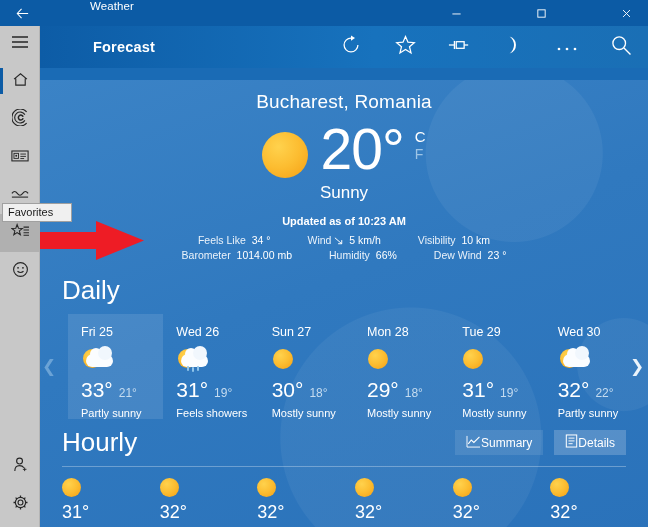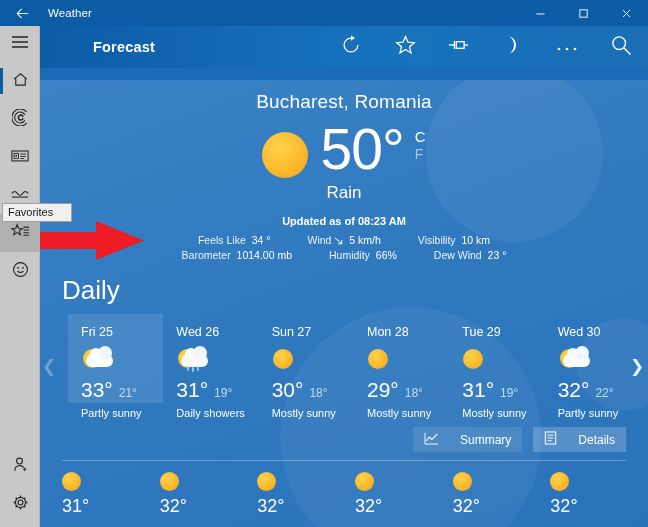--- a/index.html
+++ b/index.html
@@ -8,21 +8,21 @@
     overflow: hidden;
     font-family: "Liberation Sans", sans-serif;
     background: #1a6bb5;
   }
 
   
   .titlebar {
     position: absolute; top: 0; left: 0;
     width: 648px; height: 26px;
     background: #0c5ba5;
-    display: flex; align-items: center;
+    display: flex;  gap: 42px;
   }
   .tb-back {
     width: 44px; height: 26px;
     display: flex; align-items: center; justify-content: center;
     color: #ffffff;
   }
   .tb-title {
     font-size: 11.5px; color: #ffffff;
     margin-left: 4px; letter-spacing: .1px;
   }
@@ -144,21 +144,21 @@
     display: flex; align-items: center; justify-content: center;
     font-size: 17px;
   }
   .chev.left { left: 0; color: #6ba3d6; }
   .chev.right { right: 2px; color: #eaf3fb; }
   .daycards {
     position: absolute; left: 28px; top: 0;
     width: 572px; display: flex;
   }
   .daycard {
-    width: 99px; height: 89px; padding: 11px 0 0 13px;
+    width: 99px; height: 105px; padding: 11px 0 0 13px;
   }
   .daycard.selected { background: rgba(255,255,255,.11); }
   .dc-day { color: #ffffff; font-size: 12.5px; }
   .dc-icon { height: 26px; margin-top: 7px; }
   .dc-temps { margin-top: 6px; display: flex; align-items: baseline; }
   .dc-hi { color: #ffffff; font-size: 21px; font-weight: 300; }
   .dc-lo { color: #c5dcf0; font-size: 12px; margin-left: 6px; }
   .dc-desc { color: #ffffff; font-size: 11px; margin-top: 5px; }
 
   
@@ -187,21 +187,21 @@
   }
 
   
   .hourly-head {
     display: flex; align-items: center;
     margin: 8px 22px 0 22px;
   }
   .hourly-head .sect-title { margin: 0; }
   .hh-spacer { flex: 1; }
   .hbtn {
-    display: flex; align-items: center; gap: 21px;
+    display: flex; align-items: center; gap: 0;
     height: 25px; padding: 8px 11px;
     color: #ffffff; font-size: 12px;
     background: rgba(255,255,255,.10);
   }
   .hbtn.active { background: rgba(255,255,255,.20); }
   .hr-divider {
     margin: 8px 22px 0 22px; height: 1px;
     background: rgba(255,255,255,.30);
   }
   .hours {
@@ -402,29 +402,29 @@
   </div>
 </div>
 
 <div class="main">
 
   <div class="current">
     <div class="loc">Bucharest, Romania</div>
 
     <div class="temprow">
       <div class="bigsun"></div>
-      <div class="bigtemp"><span>50</span><span>°</span></div>
+      <div class="bigtemp"><span>20</span><span>°</span></div>
       <div class="units">
         <div class="unit-c">C</div>
         <div class="unit-f">F</div>
       </div>
     </div>
 
-    <div class="cond">Rain</div>
-    <div class="updated">Updated as of 08:23 AM</div>
+    <div class="cond">Sunny</div>
+    <div class="updated">Updated as of 10:23 AM</div>
 
     <div class="detgrid">
       <div class="detrow">
         <div class="detcell">
           <span class="k">Feels Like</span>
           <span class="v">34 °</span>
         </div>
         <div class="detcell">
           <span class="k">Wind</span>
           <span>
@@ -487,21 +487,21 @@
               <div class="cloud"></div>
             <div class="drop" style="left:11px"></div>
             <div class="drop" style="left:16px;top:21px"></div>
             <div class="drop" style="left:21px"></div>
           </div>
         </div>
         <div class="dc-temps">
           <span class="dc-hi">31°</span>
           <span class="dc-lo">19°</span>
         </div>
-        <div class="dc-desc">Daily showers</div>
+        <div class="dc-desc">Feels showers</div>
       </div>
 
       <div class="daycard">
         <div class="dc-day">Sun 27</div>
         <div class="dc-icon">
           <div class="ic sunonly">
               <div class="sun-s"></div>
             </div>
         </div>
         <div class="dc-temps">
@@ -551,20 +551,21 @@
           <span class="dc-hi">32°</span>
           <span class="dc-lo">22°</span>
         </div>
         <div class="dc-desc">Partly sunny</div>
       </div>
 
     </div>
   </div>
 
   <div class="hourly-head">
+    <div class="sect-title">Hourly</div>
     <div class="hh-spacer"></div>
 
     <div class="hbtn">
       <span>
         <svg width="15" height="13" viewBox="0 0 16 14" aria-hidden="true">
           <path d="M1 13 V1" stroke="#ffffff" stroke-width="1"></path>
           <path d="M1 13 H15" stroke="#ffffff" stroke-width="1"></path>
           <path d="M2.4 9.6 L5.6 5.4 L8.4 8 L14.4 2" fill="none" stroke="#ffffff" stroke-width="1.2"></path>
         </svg>
       </span>

